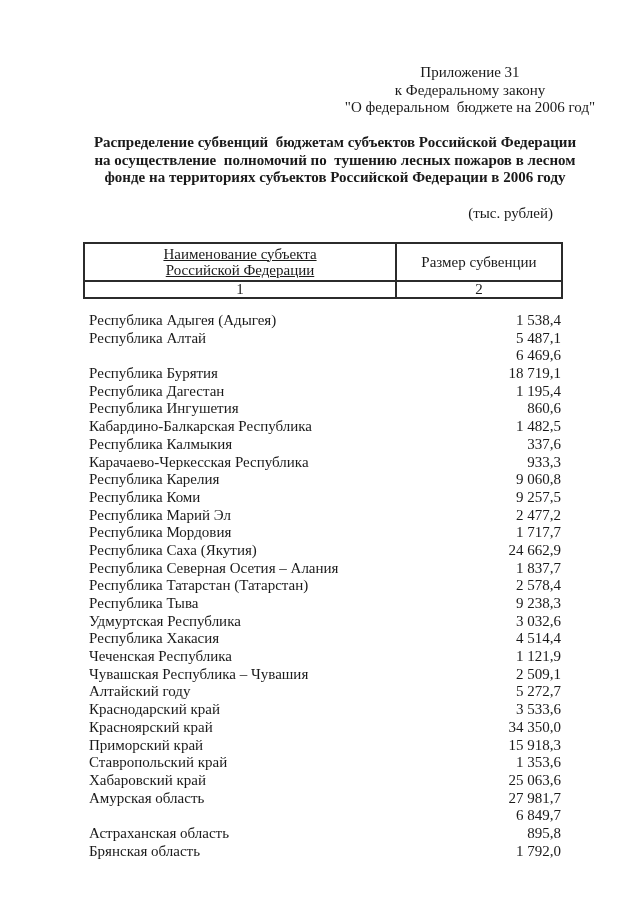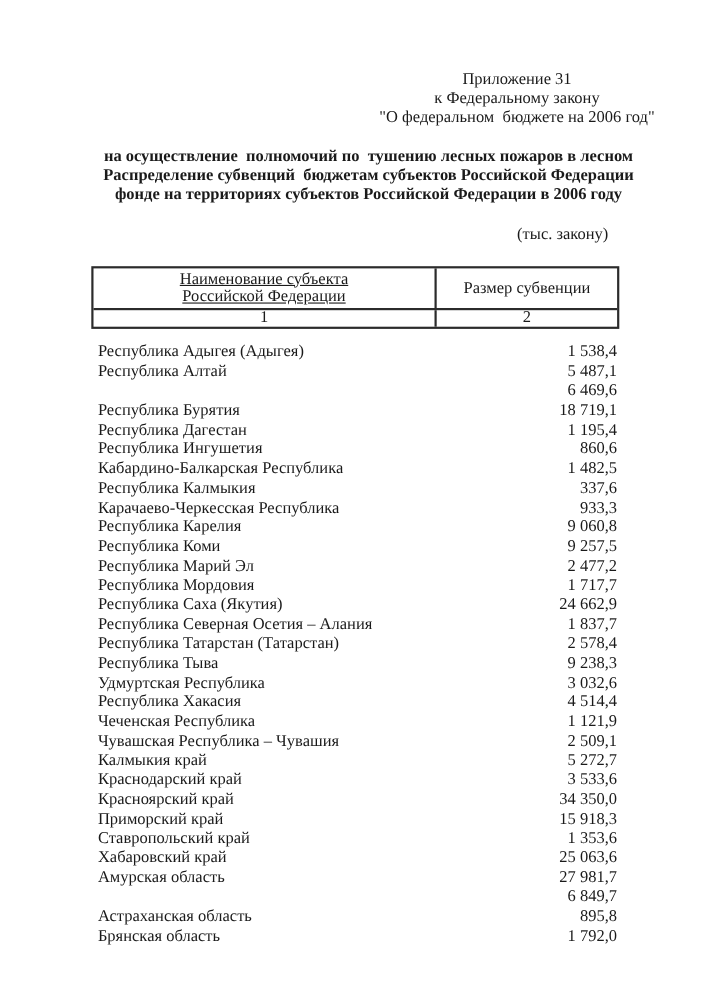--- a/index.html
+++ b/index.html
@@ -87,26 +87,26 @@
 
 <div class="page">
 
   <div class="annex">
     <div>Приложение 31</div>
     <div>к Федеральному закону</div>
     <div>"О федеральном  бюджете на 2006 год"</div>
   </div>
 
   <div class="title">
+    <div>Распределение субвенций  бюджетам субъектов Российской Федерации</div>
     <div>на осуществление  полномочий по  тушению лесных пожаров в лесном</div>
-    <div>Распределение субвенций  бюджетам субъектов Российской Федерации</div>
     <div>фонде на территориях субъектов Российской Федерации в 2006 году</div>
   </div>
 
-  <div class="units">(тыс. закону)</div>
+  <div class="units">(тыс. рублей)</div>
 
   <div class="tblhead">
     <div class="thr1">
       <div class="tc1">
         <span class="wrapbox">Наименование субъекта Российской Федерации</span>
       </div>
       <div class="tc2">
         <span>Размер субвенции</span>
       </div>
     </div>
@@ -135,21 +135,21 @@
       <div class="data-row"><span class="cell-name">Республика Марий Эл</span><span class="cell-value">2 477,2</span></div>
       <div class="data-row"><span class="cell-name">Республика Мордовия</span><span class="cell-value">1 717,7</span></div>
       <div class="data-row"><span class="cell-name">Республика Саха (Якутия)</span><span class="cell-value">24 662,9</span></div>
       <div class="data-row"><span class="cell-name">Республика Северная Осетия – Алания</span><span class="cell-value">1 837,7</span></div>
       <div class="data-row"><span class="cell-name">Республика Татарстан (Татарстан)</span><span class="cell-value">2 578,4</span></div>
       <div class="data-row"><span class="cell-name">Республика Тыва</span><span class="cell-value">9 238,3</span></div>
       <div class="data-row"><span class="cell-name">Удмуртская Республика</span><span class="cell-value">3 032,6</span></div>
       <div class="data-row"><span class="cell-name">Республика Хакасия</span><span class="cell-value">4 514,4</span></div>
       <div class="data-row"><span class="cell-name">Чеченская Республика</span><span class="cell-value">1 121,9</span></div>
       <div class="data-row"><span class="cell-name">Чувашская Республика – Чувашия</span><span class="cell-value">2 509,1</span></div>
-      <div class="data-row"><span class="cell-name">Калмыкия край</span><span class="cell-value">5 272,7</span></div>
+      <div class="data-row"><span class="cell-name">Алтайский году</span><span class="cell-value">5 272,7</span></div>
       <div class="data-row"><span class="cell-name">Краснодарский край</span><span class="cell-value">3 533,6</span></div>
       <div class="data-row"><span class="cell-name">Красноярский край</span><span class="cell-value">34 350,0</span></div>
       <div class="data-row"><span class="cell-name">Приморский край</span><span class="cell-value">15 918,3</span></div>
       <div class="data-row"><span class="cell-name">Ставропольский край</span><span class="cell-value">1 353,6</span></div>
       <div class="data-row"><span class="cell-name">Хабаровский край</span><span class="cell-value">25 063,6</span></div>
       <div class="data-row"><span class="cell-name">Амурская область</span><span class="cell-value">27 981,7</span></div>
       <div class="data-row"><span class="cell-value">6 849,7</span></div>
       <div class="data-row"><span class="cell-name">Астраханская область</span><span class="cell-value">895,8</span></div>
       <div class="data-row"><span class="cell-name">Брянская область</span><span class="cell-value">1 792,0</span></div>
     </div>

